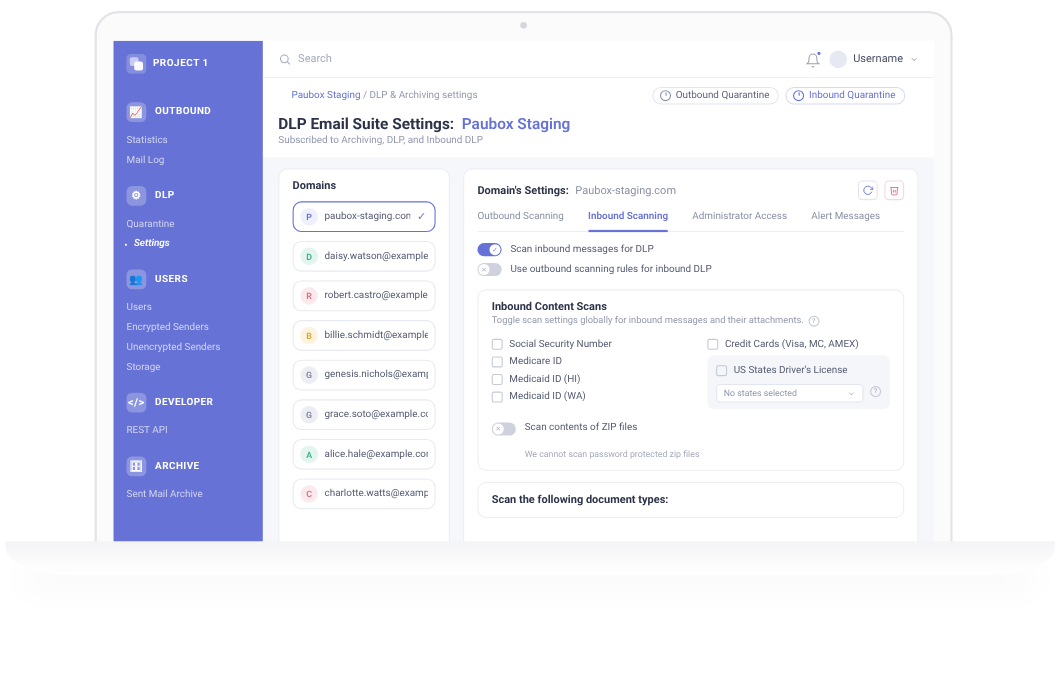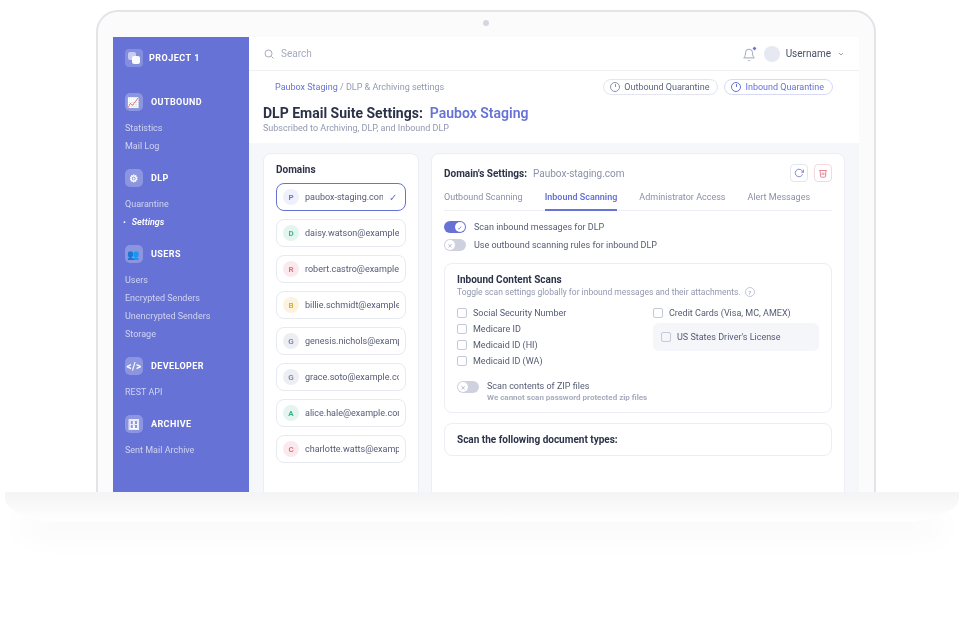--- a/index.html
+++ b/index.html
@@ -1,18 +1,18 @@
 <!DOCTYPE html>
 <html><head>
 <meta charset="utf-8">
 <style>
   * { box-sizing: border-box; margin: 0; padding: 0; font-family: -apple-system, "Segoe UI", Roboto, sans-serif; }
   body { background: #fff; width: 964px; height: 624px; position: relative; overflow: hidden; }
   
-  .laptop-frame { position: absolute; top: 10px; left: 96px; width: 780px; height: 510px; border: 2px solid #e2e4e8; border-radius: 22px 22px 0 0; background: #fbfbfc; padding: 20px 15px 0 15px; }
+  .laptop-frame { position: absolute; top: 10px; left: 86px; width: 780px; height: 510px; border: 2px solid #e2e4e8; border-radius: 22px 22px 0 0; background: #fbfbfc; padding: 20px 15px 0 15px; }
   .laptop-cam { position: absolute; top: 8px; left: 50%; width: 6px; height: 6px; background: #d5d7df; border-radius: 50%; transform: translateX(-50%); }
   .laptop-base { position: absolute; left: 5px; right: 5px; top: 492px; height: 30px; background: linear-gradient(#f4f4f6,#fff); border-radius: 0 0 60px 60px / 0 0 24px 24px; box-shadow: 0 20px 30px -12px rgba(0,0,0,.1); }
   
   .screen { position: absolute; left: 15px; right: 15px; top: 25px; bottom: 0; background: #fff; overflow: hidden; display: flex; }
   
   
   .sidebar { width: 136px; background: #6672d6; color: #dde0f4; font-size: 10px; padding: 12px 0; overflow: hidden; }
   .brand { display: flex; align-items: center; gap: 6px; padding: 0 12px 12px 12px; font-weight: 700; letter-spacing: .5px; font-size: 9px; color: #fff; }
   .brand .logo { width: 18px; height: 18px; background: rgba(255,255,255,.2); border-radius: 4px; position: relative; }
   .brand .logo::before, .brand .logo::after { content: ""; position: absolute; width: 8px; height: 8px; border-radius: 2px; background: rgba(255,255,255,.55); }
@@ -91,21 +91,21 @@
   .scan-grid { display: flex; gap: 30px; margin-top: 8px; }
   .scan-col { flex:1; }
   .check-row { display: flex; align-items: center; gap: 6px; font-size: 9px; color: #555b73; padding: 3px 0; }
   .checkbox { width: 10px; height: 10px; border: 1px solid #c5c9d8; border-radius: 2px; flex-shrink: 0; cursor: pointer; }
   .highlight-box { background: #f5f6fa; border-radius: 6px; padding: 6px 8px; margin-top: 2px; }
   .select-box { background: #fff; border: 1px solid #e3e6ef; border-radius: 4px; padding: 3px 6px; font-size: 8px; color: #9298af; margin-top: 4px; display: flex; justify-content: space-between; align-items: center; cursor: pointer; }
   .select-row { display: flex; align-items: center; gap: 6px; }
   
   .zip-row { display: flex; align-items: flex-start; gap: 8px; margin-top: 12px; font-size: 9px; }
   .zip-row .txt { color: #555b73; }
-  .zip-row .sub { font-size: 8px; color: #a6abbd; margin-top: 2px; font-weight: bold; }
+  .zip-row .sub { font-size: 8px; color: #a6abbd; margin-top: 14px; }
   
   .doc-card { border: 1px solid #eceef4; border-radius: 8px; padding: 10px 12px; margin-top: 10px; }
 </style>
 </head>
 <body>
 
 <div class="laptop-frame">
   <div class="laptop-cam"></div>
   <div class="screen">
 
@@ -336,20 +336,29 @@
               <div class="scan-col">
                 <div class="check-row">
                   <div class="checkbox"></div>
                   <span>Credit Cards (Visa, MC, AMEX)</span>
                 </div>
                 <div class="highlight-box">
                   <div class="check-row">
                     <div class="checkbox"></div>
                     <span>US States Driver's License</span>
                   </div>
+                  <div class="select-row">
+                    <div class="select-box" style="flex:1">
+                      <span>No states selected</span>
+                      <svg width="8" height="8" viewBox="0 0 24 24" fill="none" stroke="#9298af" stroke-width="2">
+                          <polyline points="6 9 12 15 18 9"></polyline>
+                        </svg>
+                    </div>
+                    <span class="help">?</span>
+                  </div>
                 </div>
               </div>
             </div>
             <div class="zip-row">
               <div class="toggle off">
                   <div class="knob">✕</div>
                 </div>
               <div>
                 <div class="txt">Scan contents of ZIP files</div>
                 <div class="sub">We cannot scan password protected zip files</div>

